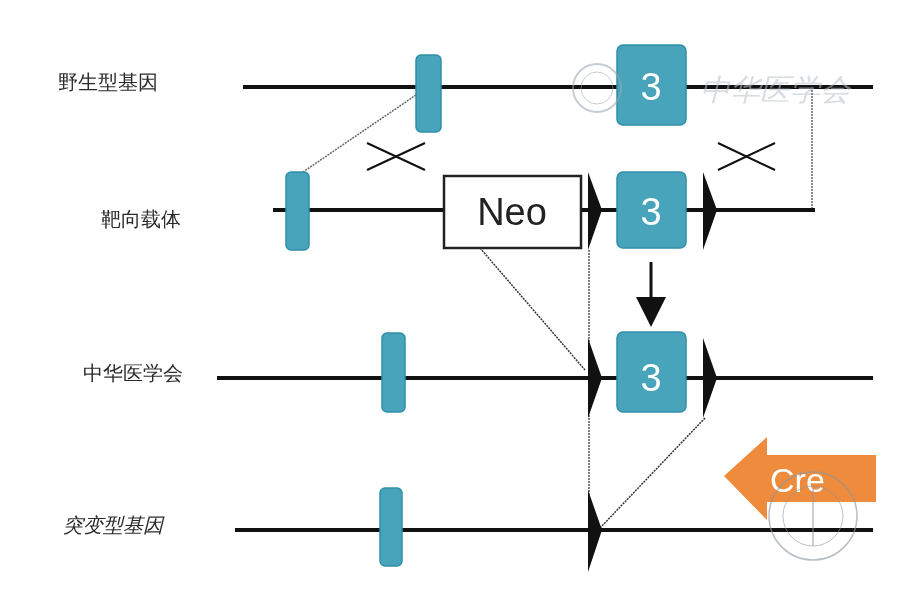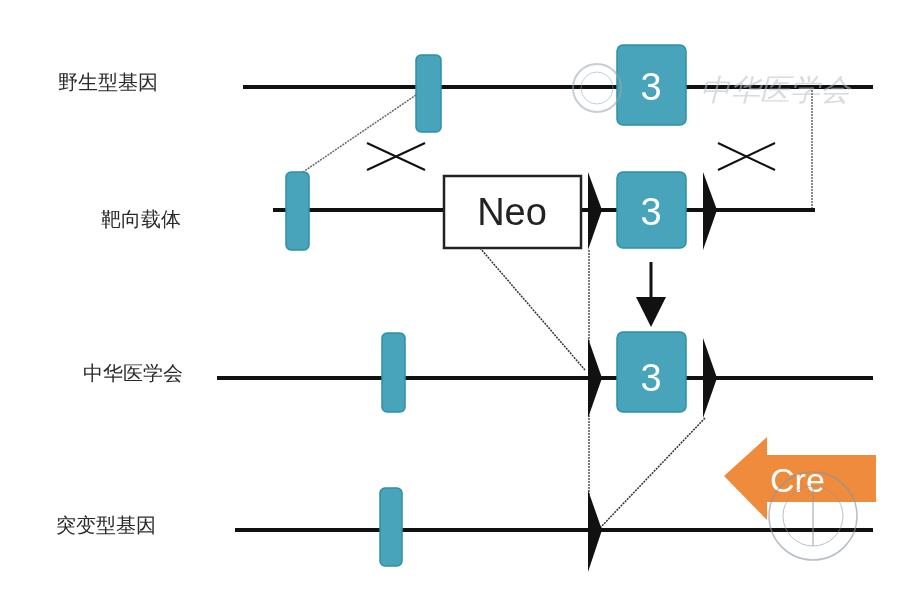--- a/index.html
+++ b/index.html
@@ -7,21 +7,21 @@
   .label { position:absolute; font-family:"DejaVu Serif", serif; font-size:20px; color:#2a2a2a; white-space:nowrap; line-height:1; }
   svg { position:absolute; left:0; top:0; }
   .box-text { font-family:"Liberation Sans", sans-serif; }
 </style>
 </head>
 <body>
 
 <div class="label" style="left:58px; top:72px;">野生型基因</div>
 <div class="label" style="left:101px; top:196px;margin-top:13px;">靶向载体</div>
 <div class="label" style="left:83px; top:363px;">中华医学会</div>
-<div class="label" style="left:56px; top:515px;">突变型基因</div>
+<div class="label" style="left:63px; top:515px;font-style:italic;">突变型基因</div>
 
 <svg width="913" height="611" viewBox="0 0 913 611">
   <defs>
     <marker id="arrowhead" markerWidth="10" markerHeight="10" refX="5" refY="5" orient="auto">
       <path d="M0,0 L10,5 L0,10 z" fill="#111"></path>
     </marker>
   </defs>
 
   <line x1="243" y1="87" x2="873" y2="87" stroke="#111" stroke-width="4"></line>
   <rect x="416" y="55" width="25" height="77" rx="5" fill="#47a4ba" stroke="#2f8fa8" stroke-width="1.5"></rect>

